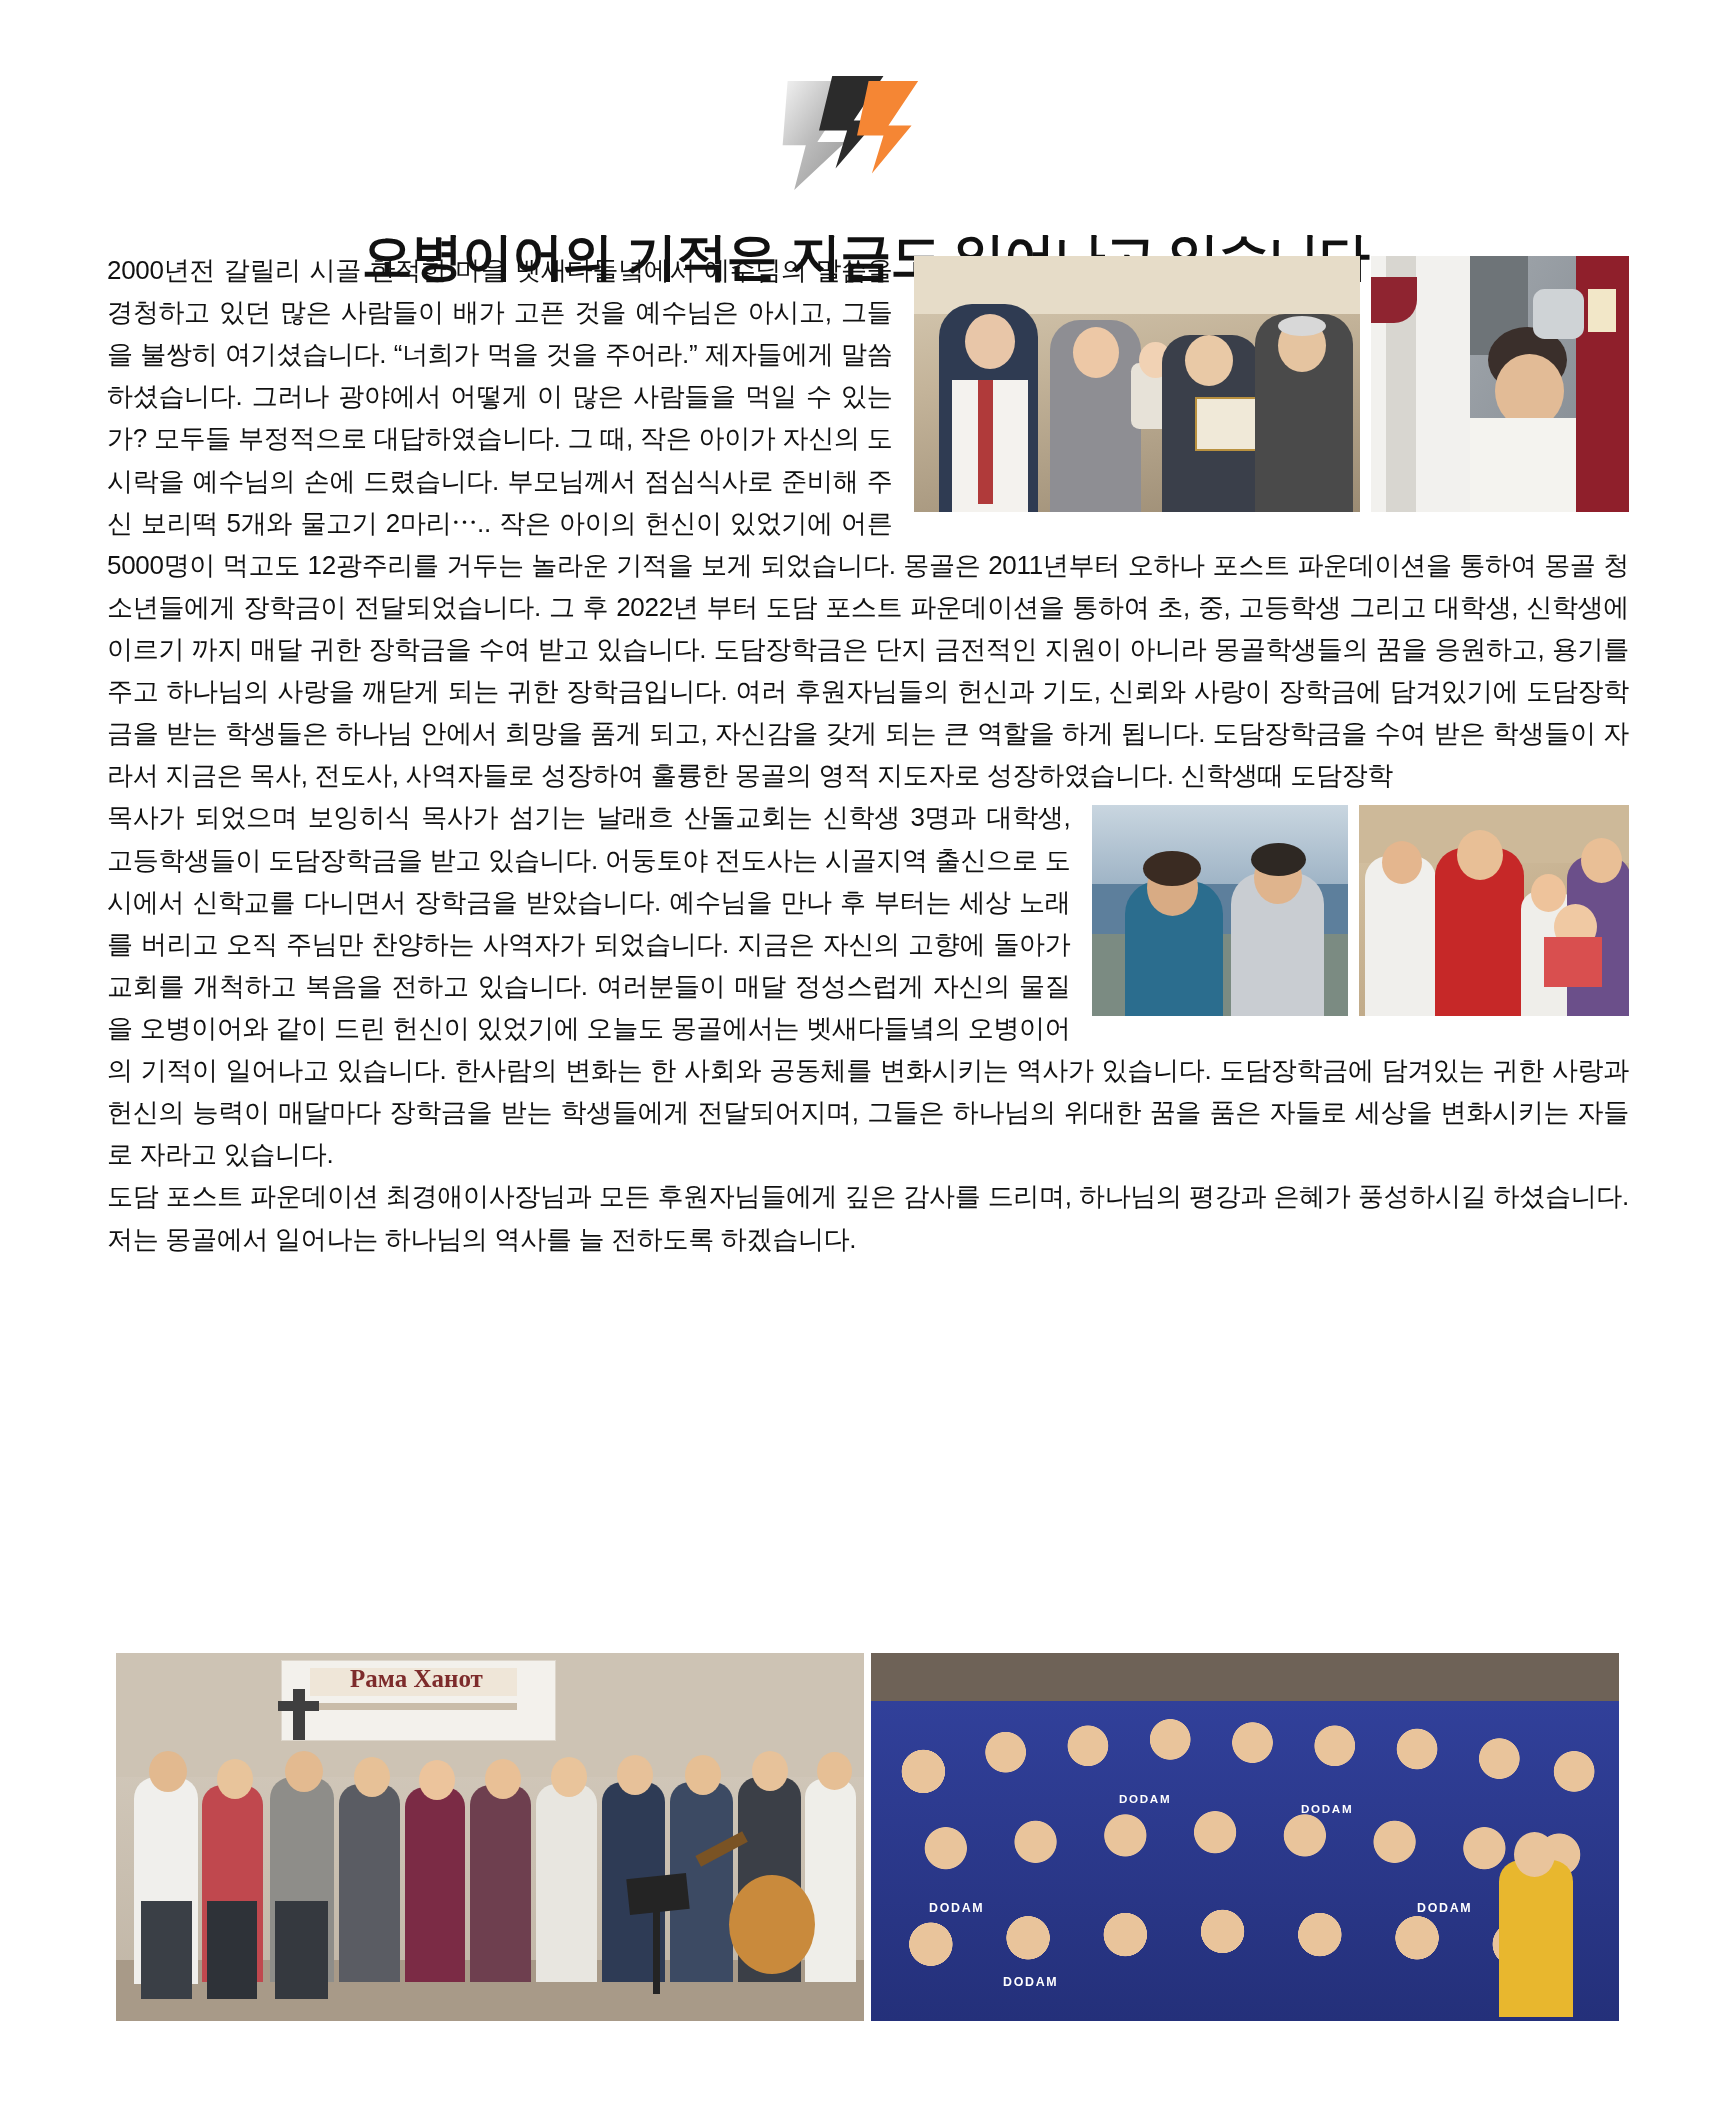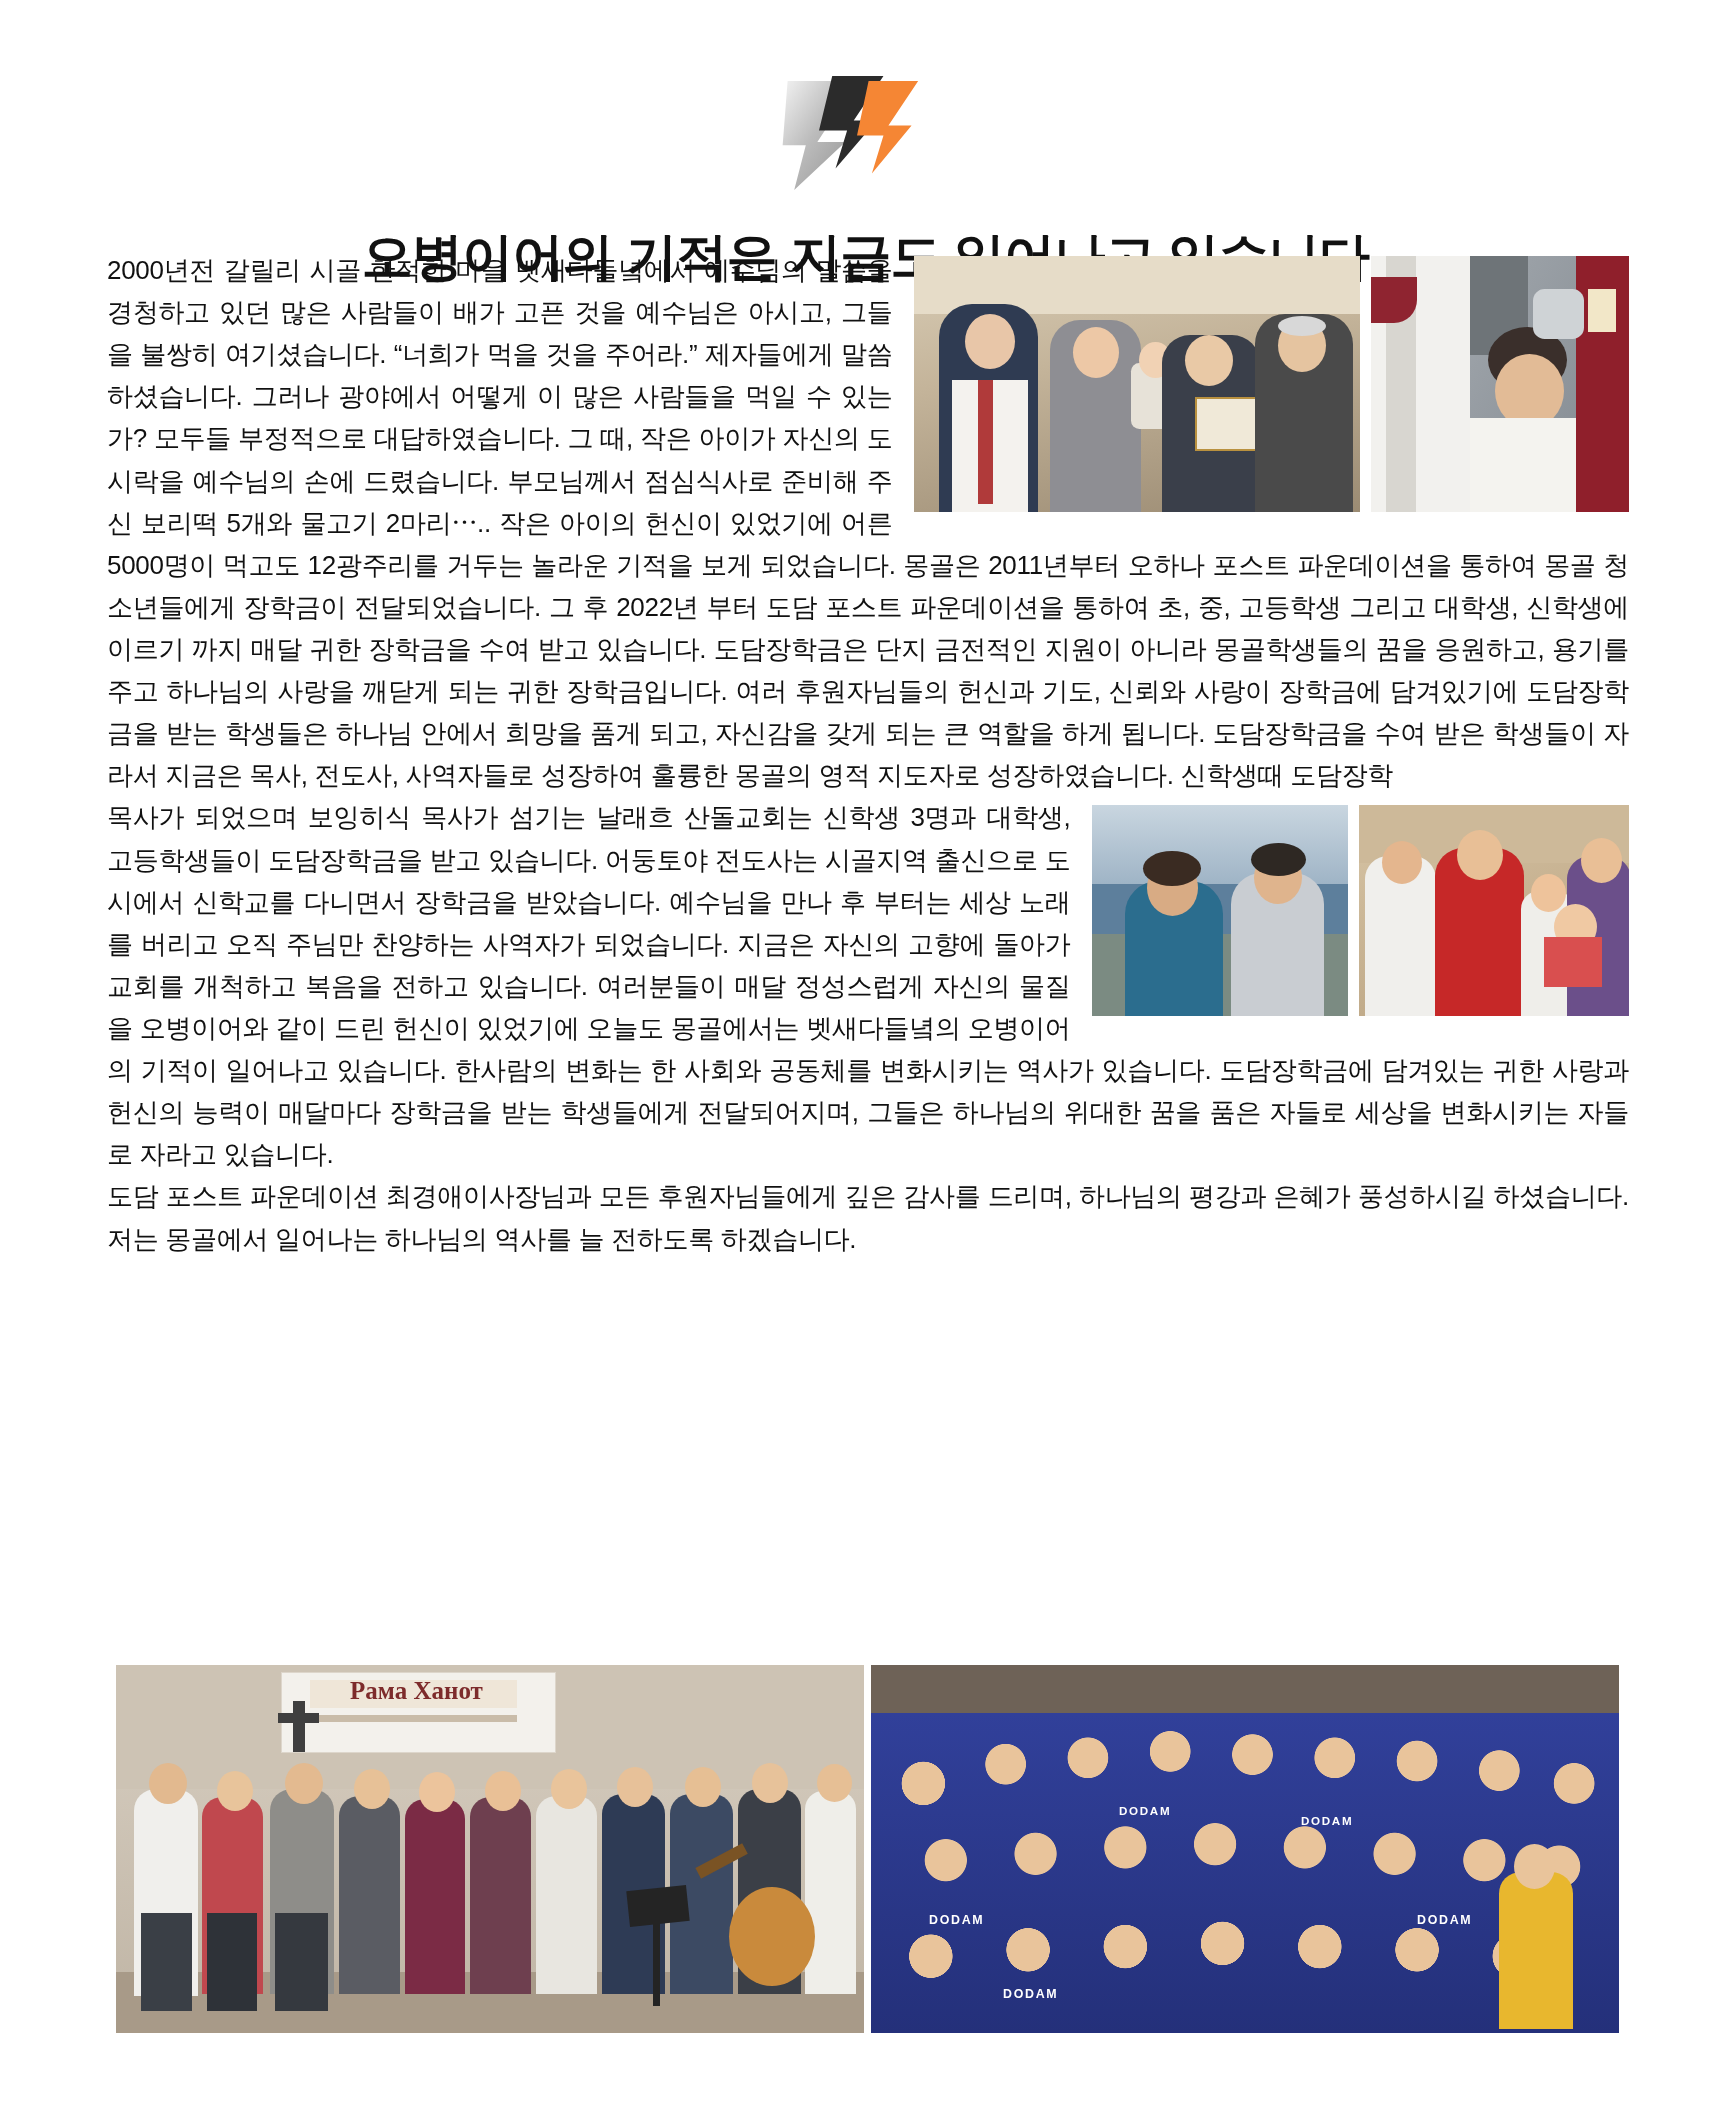--- a/index.html
+++ b/index.html
@@ -100,21 +100,20 @@
   }
 
   
   .bottom-photos {
     position: absolute;
     left: 116px;
     right: 107px;
     top: 1653px;
     display: flex;
     gap: 7px;
-    margin-top: 12px;
   }
   .bottom-photos .photo:first-child { width: 748px; height: 368px; }
   .bottom-photos .photo:last-child  { width: 748px; height: 368px; }
 
   
   .ph-inner { position: absolute; inset: 0; }
   .blob { position: absolute; border-radius: 50%; }
   .rect { position: absolute; }
 </style>
 </head>

